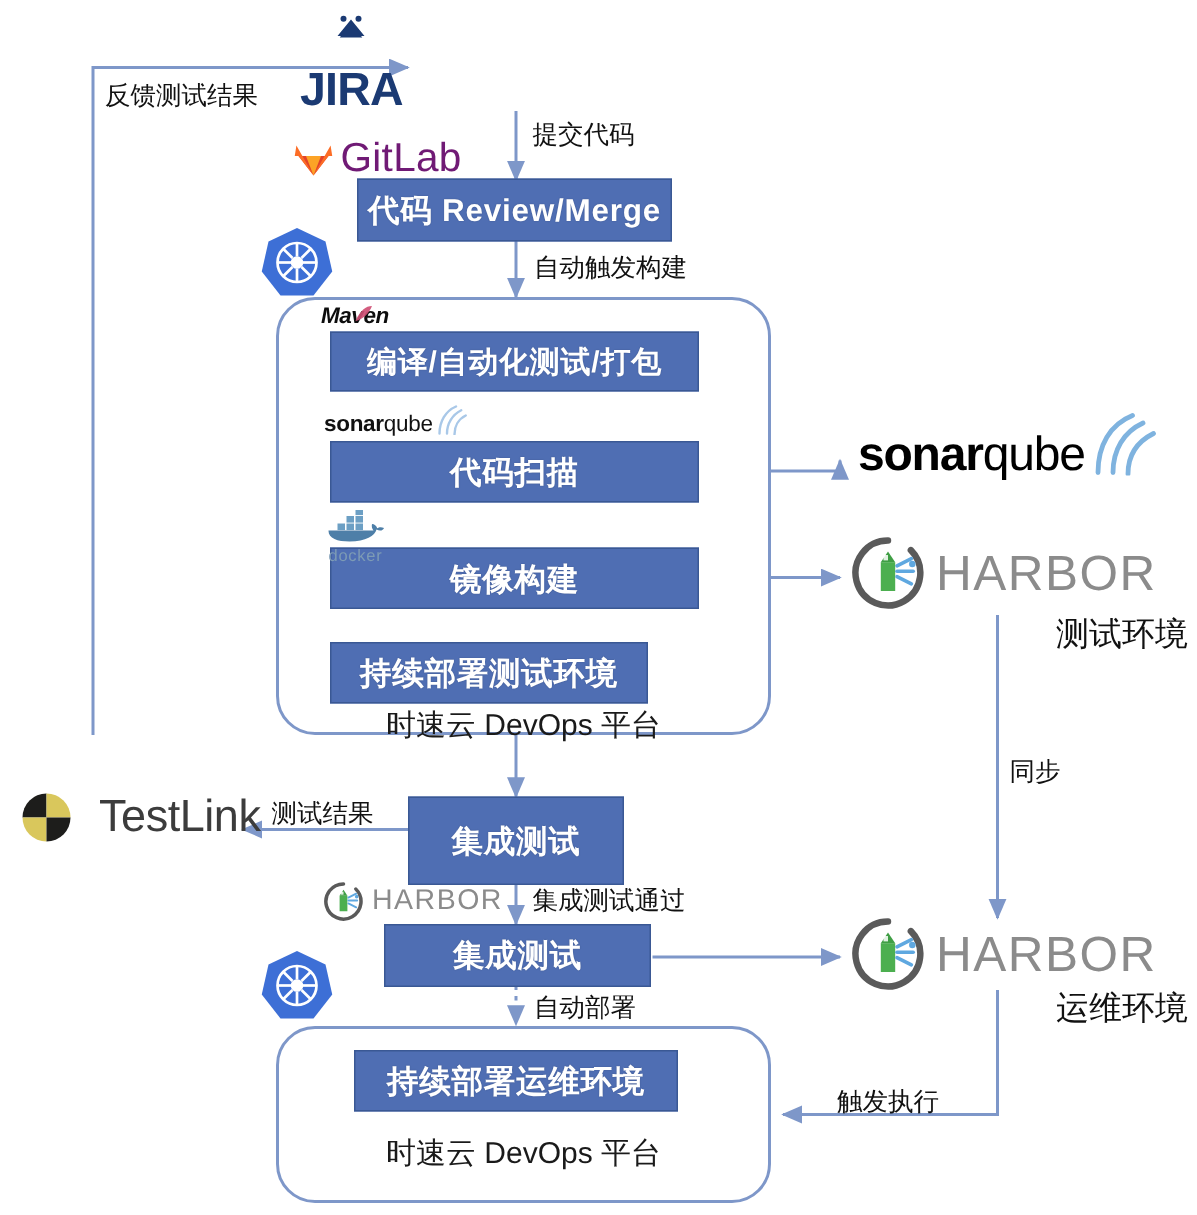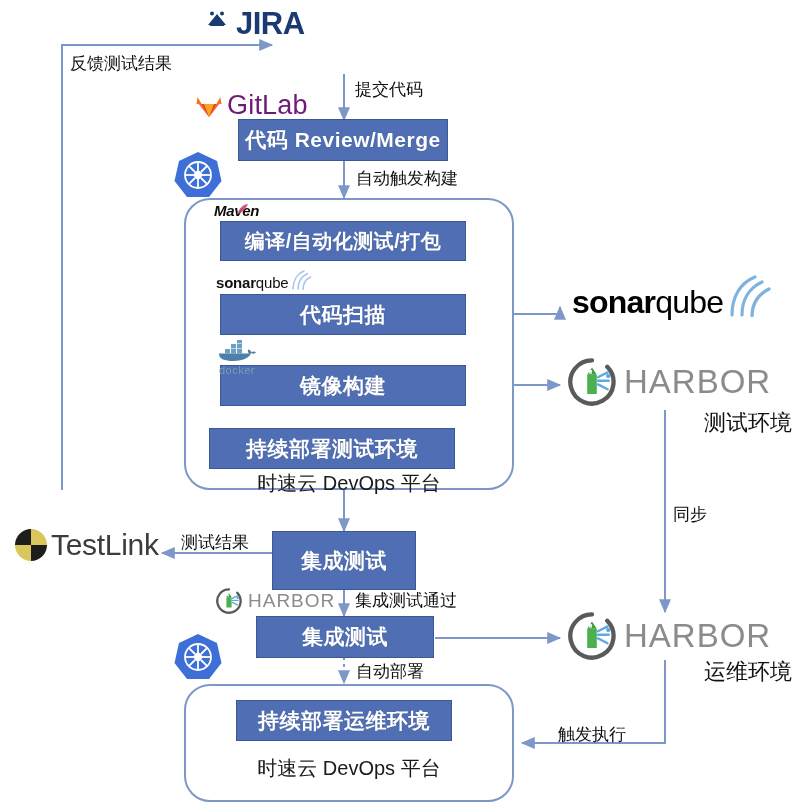--- a/index.html
+++ b/index.html
@@ -170,41 +170,41 @@
 
 
   <div class="pbox" style="left:238px; top:119px; width:210px; height:42px;">代码 Review/Merge</div>
 
   <div class="pbox small" style="left:220px; top:221px; width:246px; height:40px;">编译/自动化测试/打包</div>
 
   <div class="pbox" style="left:220px; top:294px; width:246px; height:41px;">代码扫描</div>
 
   <div class="pbox" style="left:220px; top:365px; width:246px; height:41px;">镜像构建</div>
 
-  <div class="pbox" style="left:209px; top:428px; width:246px; height:41px;text-align:right;">持续部署测试环境</div>
+  <div class="pbox" style="left:220px; top:428px; width:212px; height:41px;text-align:right;">持续部署测试环境</div>
 
   <div class="pbox" style="left:272px; top:531px; width:144px; height:59px;">集成测试</div>
 
   <div class="pbox" style="left:256px; top:616px; width:178px; height:42px;">集成测试</div>
 
   <div class="pbox" style="left:236px; top:700px; width:216px; height:41px;">持续部署运维环境</div>
 
   <div class="caption" style="left:70px; top:52px;">反馈测试结果</div>
   <div class="caption" style="left:355px; top:78px;">提交代码</div>
   <div class="caption" style="left:356px; top:167px;">自动触发构建</div>
   <div class="caption" style="left:181px; top:531px;">测试结果</div>
   <div class="caption" style="left:355px; top:589px;">集成测试通过</div>
   <div class="caption" style="left:356px; top:660px;">自动部署</div>
   <div class="caption" style="left:673px; top:503px;">同步</div>
   <div class="caption" style="left:558px; top:723px;">触发执行</div>
 
   <div class="env-label" style="left:704px; top:408px;">测试环境</div>
   <div class="env-label" style="left:704px; top:657px;">运维环境</div>
 
-  <div class="logo" style="left:200px; top:6px; display:flex; align-items:center; gap:2px;">
+  <div class="logo" style="left:200px; top:6px; display:flex; align-items:center; gap:2px;flex-direction:column;">
     <svg width="34" height="34" viewBox="0 0 34 34">
       <path d="M17 7 L26 18 L21.5 18 L17 12.5 L12.5 18 L8 18 Z" fill="#1b3a73"></path>
       <path d="M8 20 L26 20 L26 24 L8 24 Z" fill="#1b3a73" opacity="0"></path>
       <path d="M17 9.5 L24.5 19 L9.5 19 Z" fill="#1b3a73"></path>
       <circle cx="12" cy="6.5" r="2" fill="#1b3a73"></circle>
       <circle cx="22" cy="6.5" r="2" fill="#1b3a73"></circle>
       <path d="M9.5 20.5 L24.5 20.5 L24.5 22 L9.5 22 Z" fill="#ffffff"></path>
     </svg>
     <span class="logo-text jira-text">JIRA</span>
   </div>
@@ -328,21 +328,21 @@
       <g stroke="#5fa8e0" stroke-width="2" stroke-linecap="round">
         <line x1="25" y1="16" x2="33" y2="12"></line>
         <line x1="25" y1="19" x2="34" y2="19"></line>
         <line x1="25" y1="22" x2="33" y2="26"></line>
       </g>
       <circle cx="33.5" cy="15" r="1.8" fill="#5fa8e0"></circle>
     </svg>
     <span class="logo-text harbor-text harbor-big">HARBOR</span>
   </div>
 
-  <div class="logo" style="left:14px; top:528px; display:flex; align-items:center; gap:3px;">
+  <div class="logo" style="left:14px; top:528px; display:flex; align-items:center; gap:18px;">
     <svg width="34" height="34" viewBox="0 0 34 34">
       <clipPath id="tlclip">
           <circle cx="17" cy="17" r="16"></circle>
         </clipPath>
       <g clip-path="url(#tlclip)">
         <rect x="0" y="0" width="17" height="17" fill="#1d1d1b"></rect>
         <rect x="17" y="0" width="17" height="17" fill="#d9c75c"></rect>
         <rect x="0" y="17" width="17" height="17" fill="#d9c75c"></rect>
         <rect x="17" y="17" width="17" height="17" fill="#1d1d1b"></rect>
       </g>

